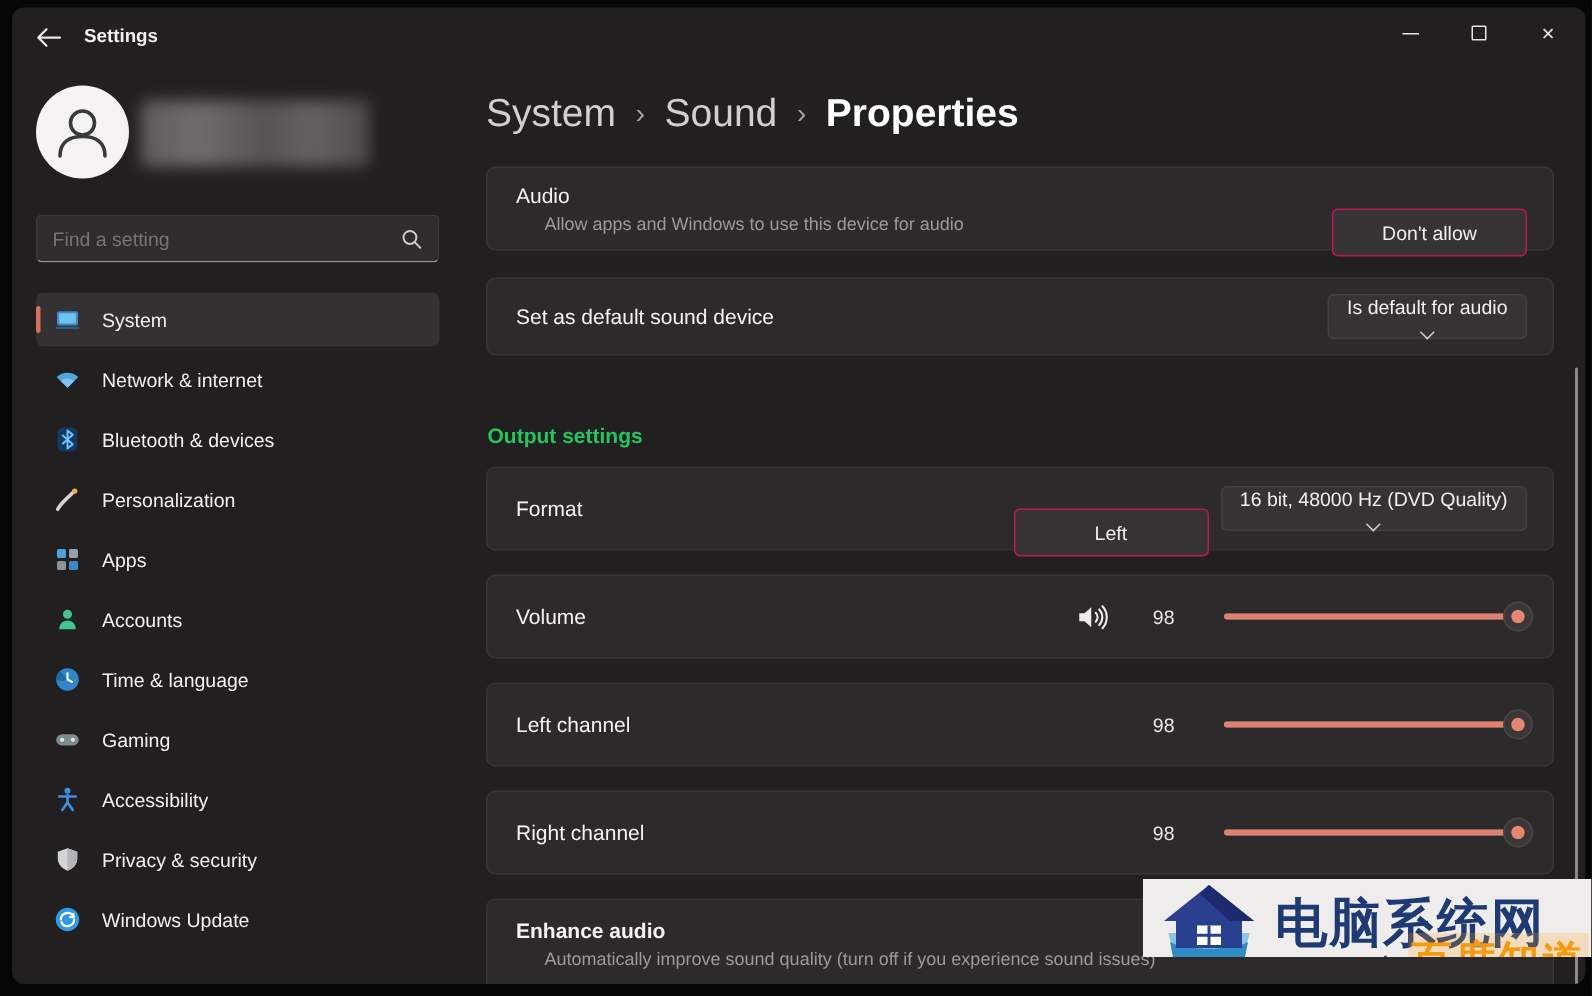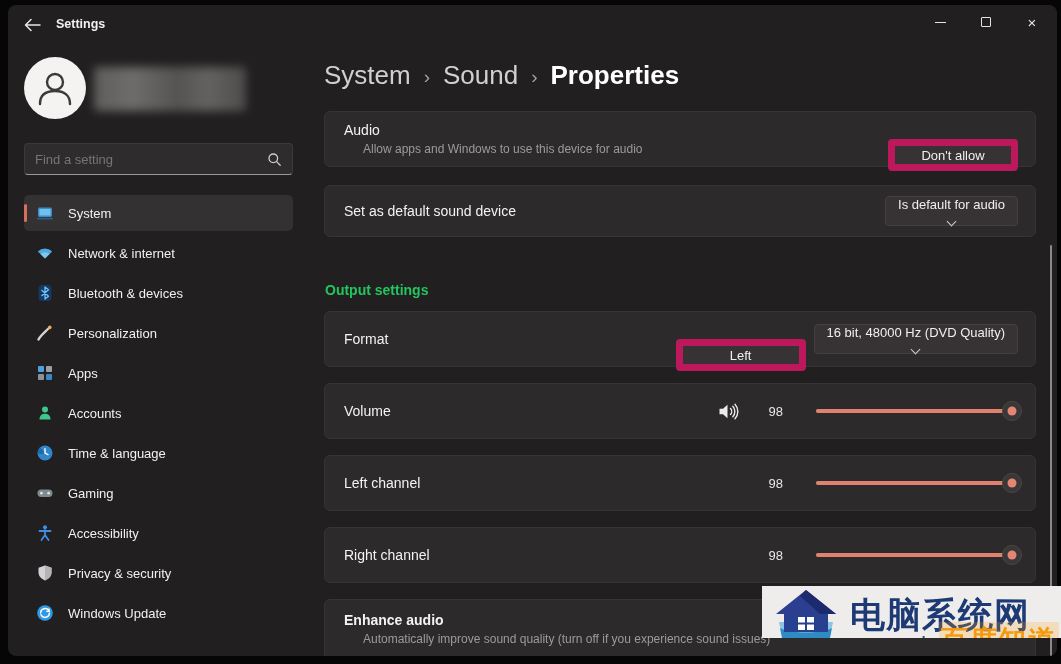--- a/index.html
+++ b/index.html
@@ -49,21 +49,21 @@
   .crumb.current { color:#ffffff; font-weight:700; }
   .crumb-sep { font-size:19px; color:#a5a2a3; padding-top:3px; }
 
   .card { position:absolute; left:0; width:712px; background:#2d2a2b; border:1px solid #383435;
           border-radius:6px; display:flex; align-items:center; padding:0 17px 0 19px; }
   .card-title { font-size:14px; color:#f4f2f2; }
   .card-title.bold { font-weight:700; }
   .card-sub { font-size:12px; color:#9d9a9b; margin-top:4px;margin-left:19px; }
   .grow { flex:1; }
 
-  .btn { height:32px; min-width:130px; background:#373334; border:7px solid #be185d;
+  .btn { height:32px; min-width:130px; background:#373334; border:1px solid #be185d;
          border-radius:4px; color:#f0eeee; font-size:13px; display:flex;
          align-items:center; justify-content:center; cursor:pointer;margin-top:32px; }
   .dropdown { height:30px; background:#373334; border:1px solid #454142; border-radius:4px;
          color:#f0eeee; font-size:13px; display:flex; align-items:center; gap:10px;
          padding:0 12px; cursor:pointer;flex-direction:column; }
   .chev { width:7px; height:7px; border-right:1.5px solid #cfcdcd; border-bottom:1.5px solid #cfcdcd;
          transform:rotate(45deg); margin-top:-4px; }
 
   .section-label { position:absolute; left:1px; font-size:14px; font-weight:700; color:#22c55e; }
 

